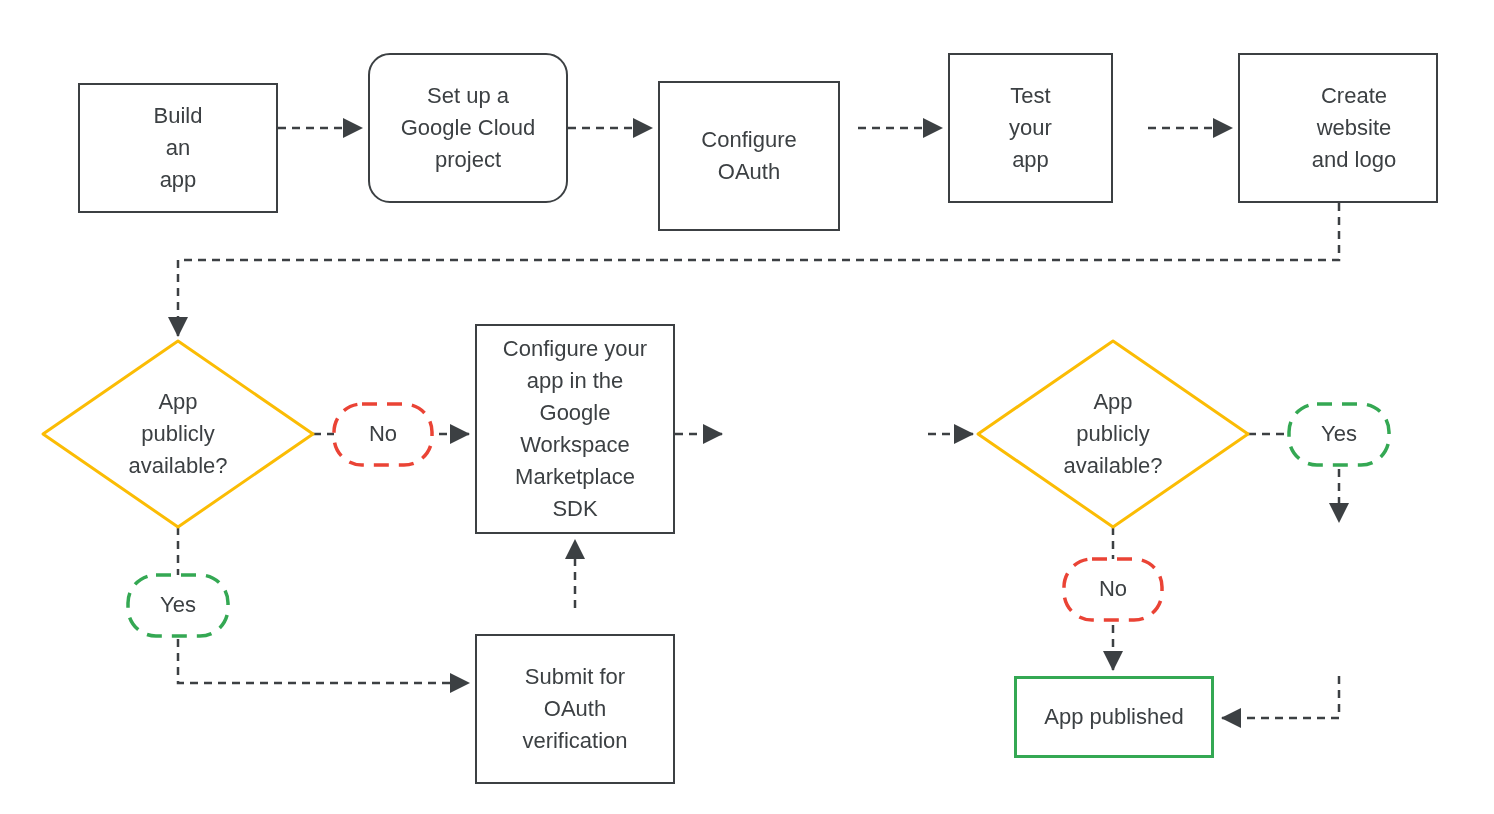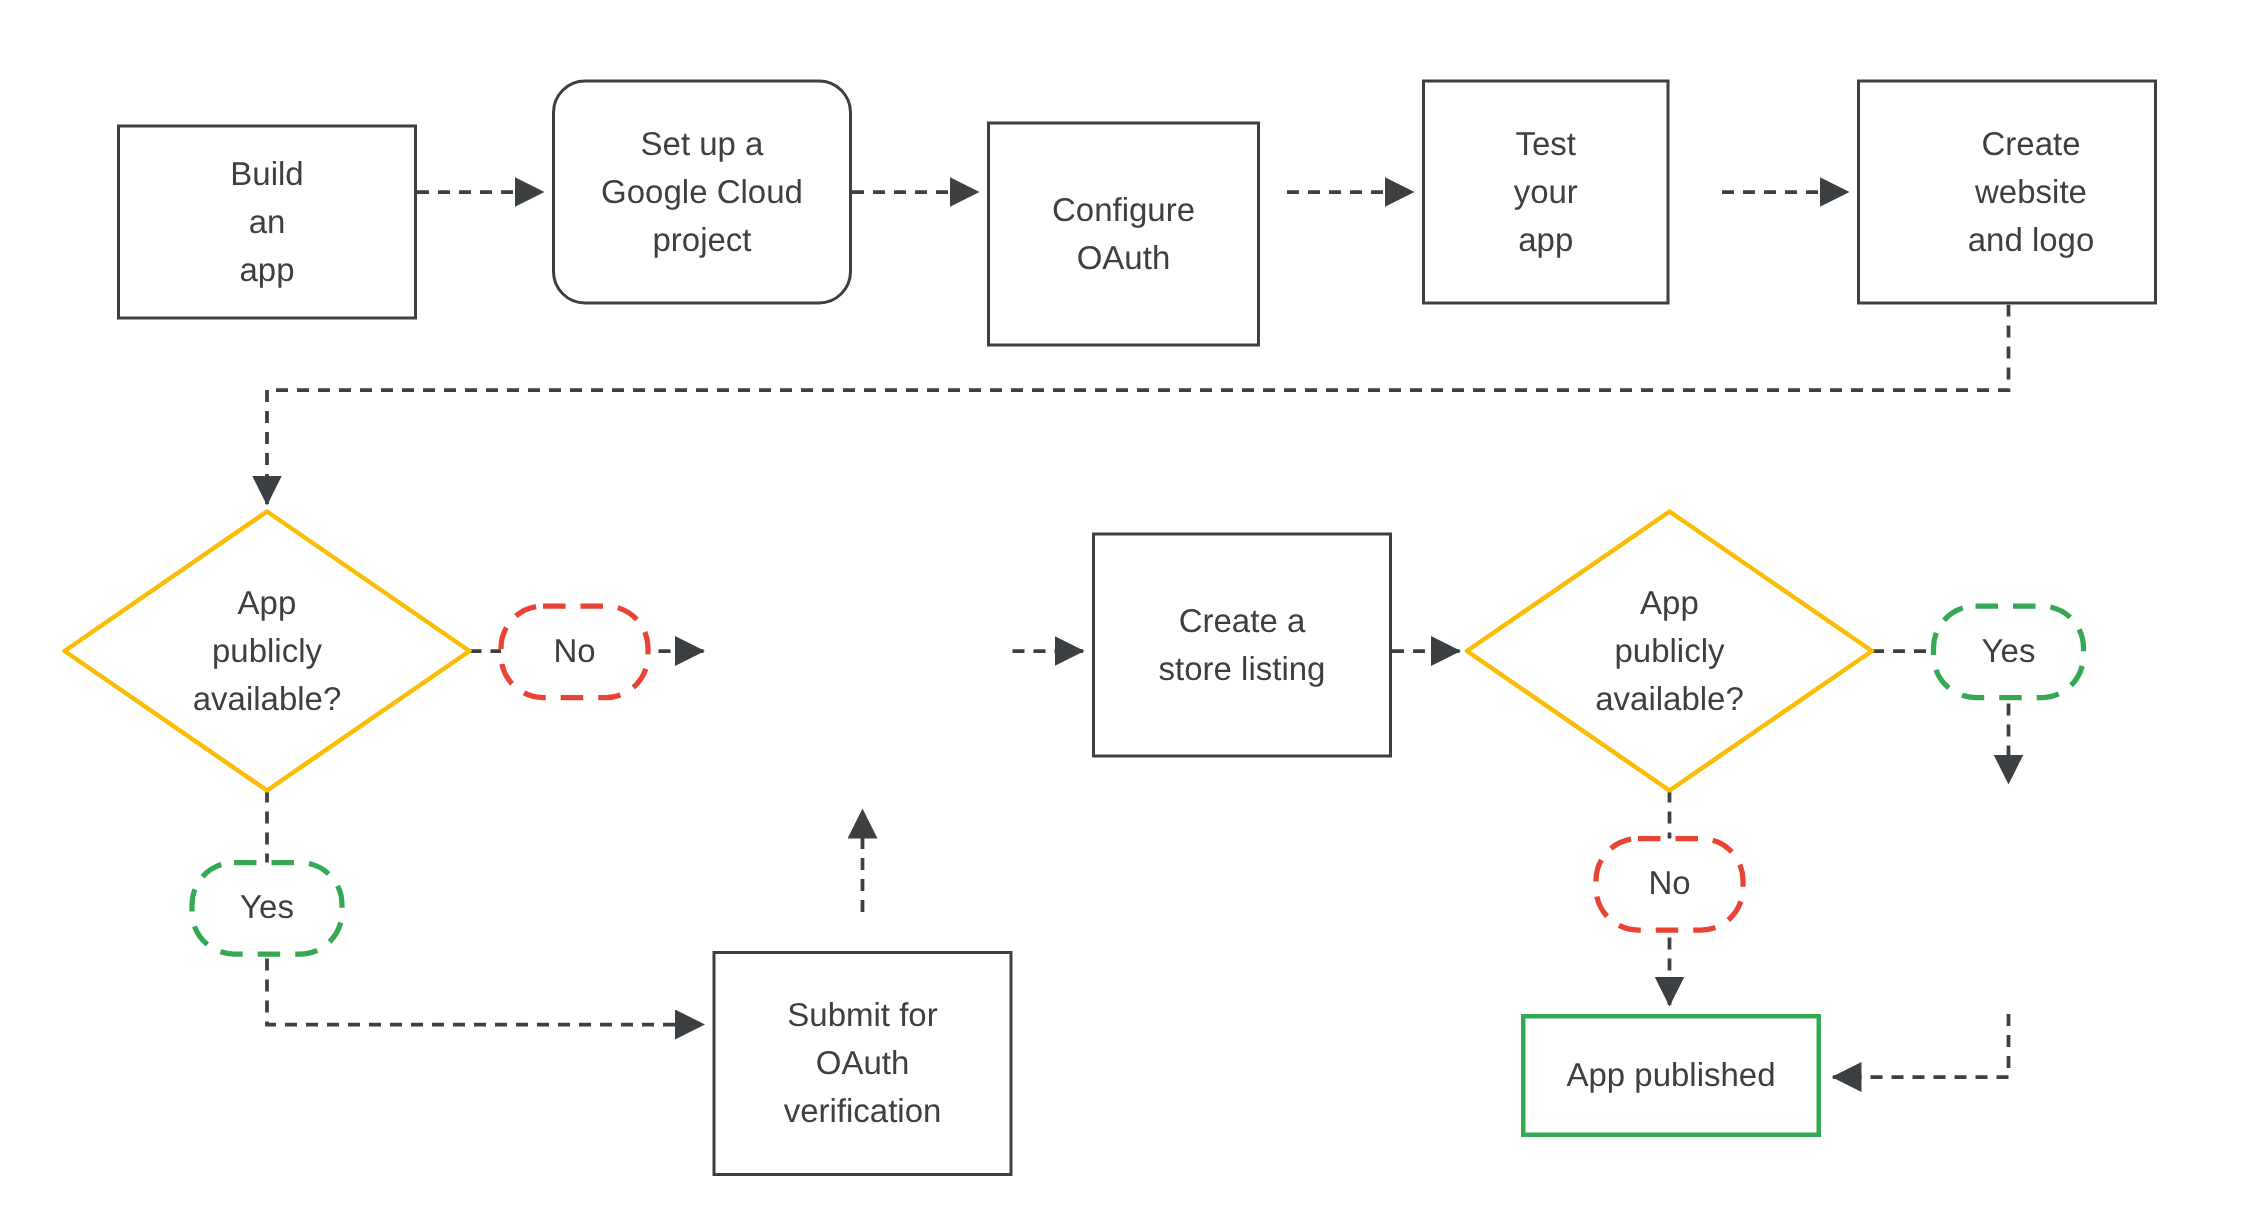--- a/index.html
+++ b/index.html
@@ -108,22 +108,26 @@
 project</div>
   <div class="box" style="left:658px; top:53px; width:182px; height:150px;margin-top:28px;">Configure
 OAuth</div>
   <div class="box" style="left:948px; top:53px; width:165px; height:150px;">Test
 your
 app</div>
   <div class="box" style="left:1238px; top:53px; width:200px; height:150px;padding-left:32px;">Create
 website
 and logo</div>
 
-  <div class="box" style="left:728px; top:355px; width:200px; height:150px;">Create a
-store listing</div>
+  <div class="box" style="left:475px; top:324px; width:200px; height:210px;">Configure your
+app in the
+Google
+Workspace
+Marketplace
+SDK</div>
 
   <div class="box" style="left:475px; top:608px; width:200px; height:150px;margin-top:26px;">Submit for
 OAuth
 verification</div>
   <div class="box published" style="left:1014px; top:676px; width:200px; height:82px;text-align:center;">App published</div>
 
   <div class="float-label" style="left:88px; top:370px; width:180px; height:128px;">App
 publicly
 available?</div>
   <div class="float-label" style="left:1023px; top:370px; width:180px; height:128px;">App

